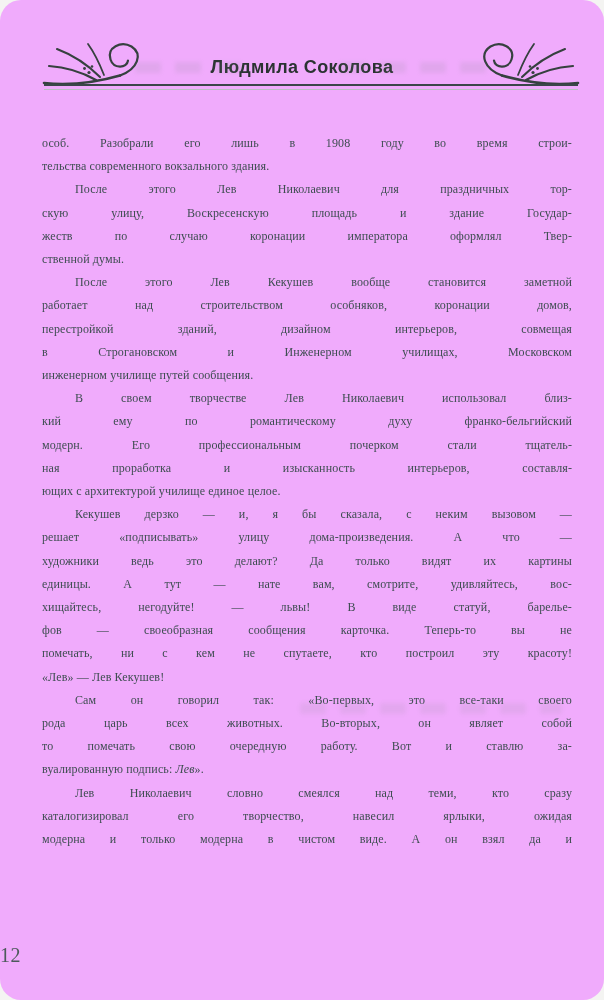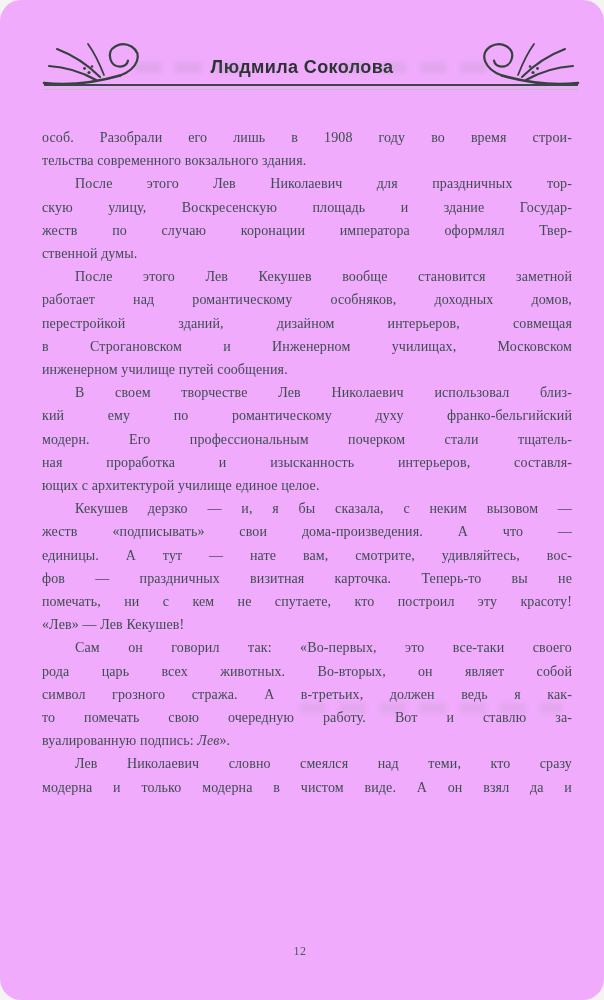--- a/index.html
+++ b/index.html
@@ -48,43 +48,42 @@
     filter: blur(2px);
     opacity: 0.35;
   }
   .ghost-header-left  { top: 62px; left: 135px; width: 120px; }
   .ghost-header-right { top: 62px; left: 340px; width: 150px; }
   .ghost-mid          { top: 703px; left: 300px; width: 262px; opacity: 0.30; }
 
   
   .body-text {
     position: absolute;
-    top: 126px; left: 42px;
+    top: 132px; left: 42px;
     width: 530px;
     color: #3e4d51;
-    font-size: 14px;
+    font-size: 12px;
     line-height: 23.2px;
     letter-spacing: 0.12px;
   }
   .para { margin: 0; }
   .tl {
     text-align: justify;
     text-align-last: justify;
     white-space: normal;
   }
   .tl.ind  { padding-left: 33px; }
   .tl.last { text-align-last: left; }
   .it { font-style: italic; margin-top: 36px; }
 
   
   .page-number {
     position: absolute;
     top: 944px; left: 0; right: 4px;
-    text-align: center;
-    font-size: 12px;
+    font-size: 20px;
     color: #4c5a5b;
     letter-spacing: 0.5px;
   }
 </style>
 </head>
 <body>
 
 <div class="page">
 
   <div class="header">
@@ -126,49 +125,51 @@
         <div class="tl last">тельства современного вокзального здания.</div>
       </div>
       <div class="para">
         <div class="tl ind">После этого Лев Николаевич для праздничных тор-</div>
         <div class="tl">скую улицу, Воскресенскую площадь и здание Государ-</div>
         <div class="tl">жеств по случаю коронации императора оформлял Твер-</div>
         <div class="tl last">ственной думы.</div>
       </div>
       <div class="para">
         <div class="tl ind">После этого Лев Кекушев вообще становится заметной</div>
-        <div class="tl">работает над романтическому особняков, доходных домов,</div>
+        <div class="tl">работает над строительством особняков, коронации домов,</div>
         <div class="tl">перестройкой зданий, дизайном интерьеров, совмещая</div>
         <div class="tl">в Строгановском и Инженерном училищах, Московском</div>
         <div class="tl last">инженерном училище путей сообщения.</div>
       </div>
       <div class="para">
         <div class="tl ind">В своем творчестве Лев Николаевич использовал близ-</div>
         <div class="tl">кий ему по романтическому духу франко-бельгийский</div>
         <div class="tl">модерн. Его профессиональным почерком стали тщатель-</div>
         <div class="tl">ная проработка и изысканность интерьеров, составля-</div>
         <div class="tl last">ющих с архитектурой училище единое целое.</div>
       </div>
       <div class="para">
         <div class="tl ind">Кекушев дерзко — и, я бы сказала, с неким вызовом —</div>
-        <div class="tl">жеств «подписывать» свои дома-произведения. А что —</div>
+        <div class="tl">решает «подписывать» улицу дома-произведения. А что —</div>
+        <div class="tl">художники ведь это делают? Да только видят их картины</div>
         <div class="tl">единицы. А тут — нате вам, смотрите, удивляйтесь, вос-</div>
-        <div class="tl">фов — праздничных визитная карточка. Теперь-то вы не</div>
+        <div class="tl">хищайтесь, негодуйте! — львы! В виде статуй, барелье-</div>
+        <div class="tl">фов — своеобразная сообщения карточка. Теперь-то вы не</div>
         <div class="tl">помечать, ни с кем не спутаете, кто построил эту красоту!</div>
         <div class="tl last">«Лев» — Лев Кекушев!</div>
       </div>
       <div class="para">
         <div class="tl ind">Сам он говорил так: «Во-первых, это все-таки своего</div>
         <div class="tl">рода царь всех животных. Во-вторых, он являет собой</div>
-        <div class="tl">символ грозного стража. А в-третьих, должен ведь я как-</div>
         <div class="tl">то помечать свою очередную работу. Вот и ставлю за-</div>
         <div class="tl last"><span>вуалированную подпись: </span><span class="it">Лев</span><span>».</span></div>
       </div>
       <div class="para">
         <div class="tl ind">Лев Николаевич словно смеялся над теми, кто сразу</div>
+        <div class="tl">каталогизировал его творчество, навесил ярлыки, ожидая</div>
         <div class="tl">модерна и только модерна в чистом виде. А он взял да и</div>
       </div>
     </div>
 
   <div class="ghost ghost-mid"></div>
 
   <div class="page-number">12</div>
 
 </div>
 

